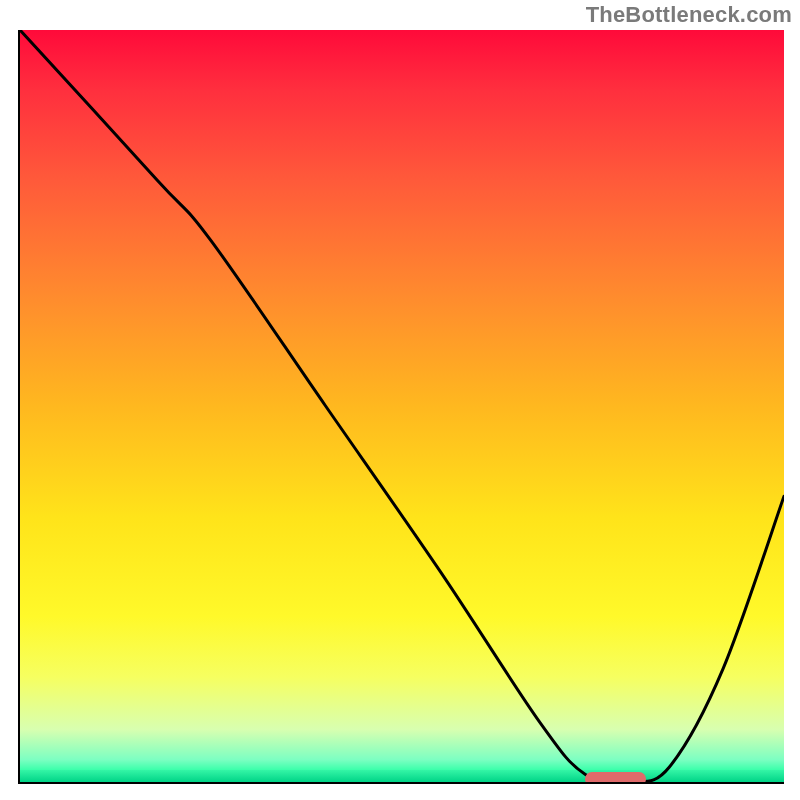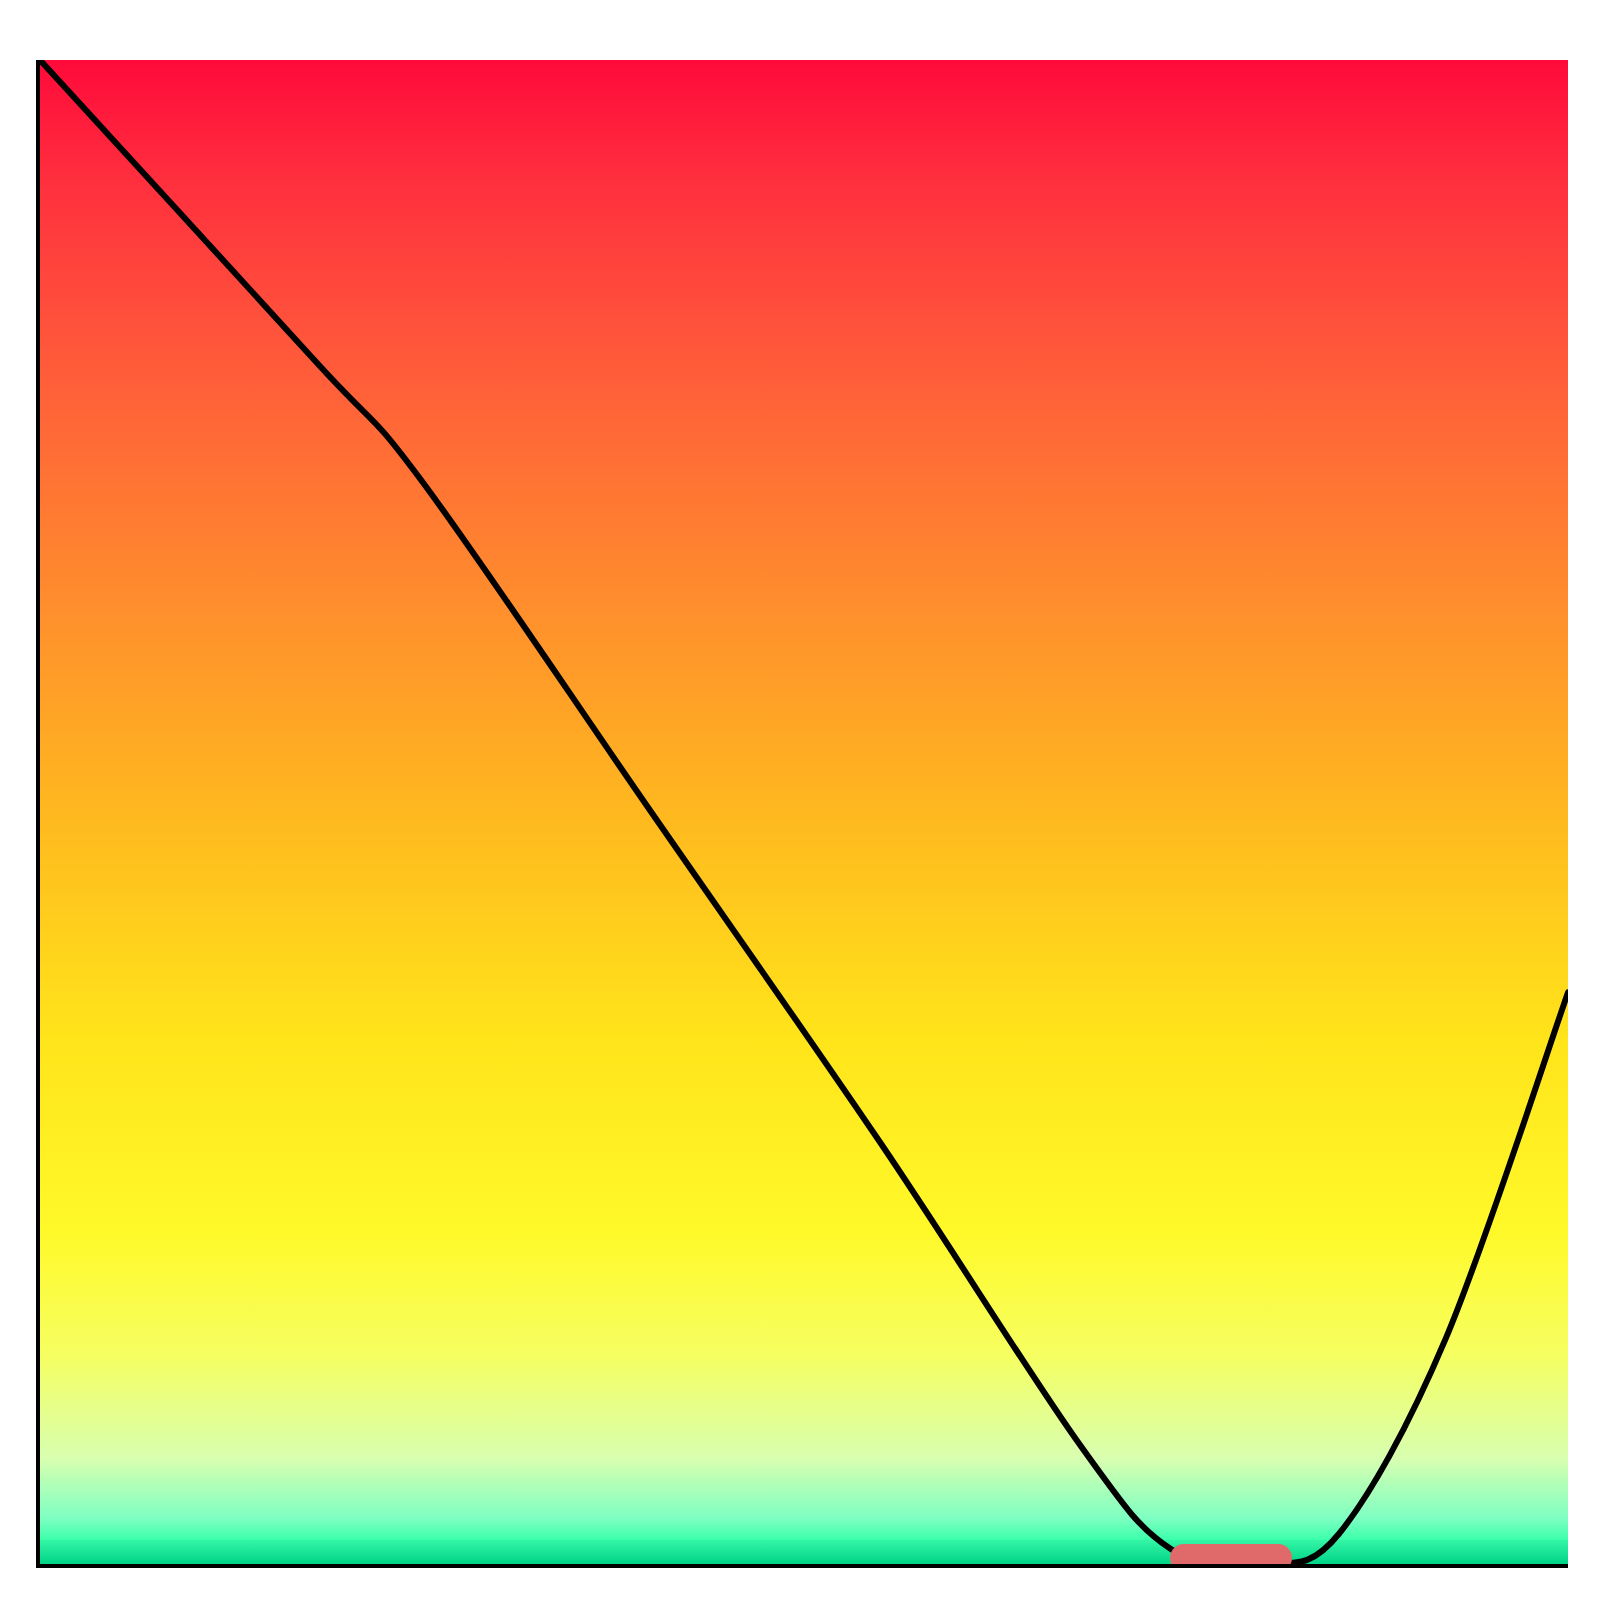--- a/index.html
+++ b/index.html
@@ -74,20 +74,21 @@
     bottom: 0;
     height: 12px;
     background: linear-gradient(to bottom, #34f5a6 0%, #00d487 100%);
   }
 </style>
 </head>
 <body>
 
 <div class="wrap">
 
+  <div class="watermark">TheBottleneck.com</div>
 
   <div class="plot">
     <div class="gradient"></div>
     <div class="green-strip"></div>
 
     <svg class="curve" viewBox="0 0 764 752" preserveAspectRatio="none">
       <path id="curve-path" fill="none" stroke="#000000" stroke-width="3" stroke-linejoin="round" stroke-linecap="round" d="M 0.0 0.0 C 22.9 25.1, 105.7 115.3, 137.5 150.4 C 169.4 185.5, 163.0 173.0, 191.0 210.6 C 219.0 248.2, 267.4 320.9, 305.6 376.0 C 343.8 431.1, 384.5 488.8, 420.2 541.4 C 455.9 594.1, 495.3 658.0, 519.5 691.8 C 543.7 725.7, 550.1 734.5, 565.4 744.5 C 580.6 754.5, 597.2 753.3, 611.2 752.0 C 625.2 750.7, 634.1 755.8, 649.4 737.0 C 664.7 718.2, 683.8 684.3, 702.9 639.2 C 722.0 594.1, 753.8 495.1, 764.0 466.2"></path>
     </svg>
 
     <div class="marker" id="marker" style="left: 565.36px; width: 61.12px; top: 742px; background: rgb(224, 106, 106);"></div>

